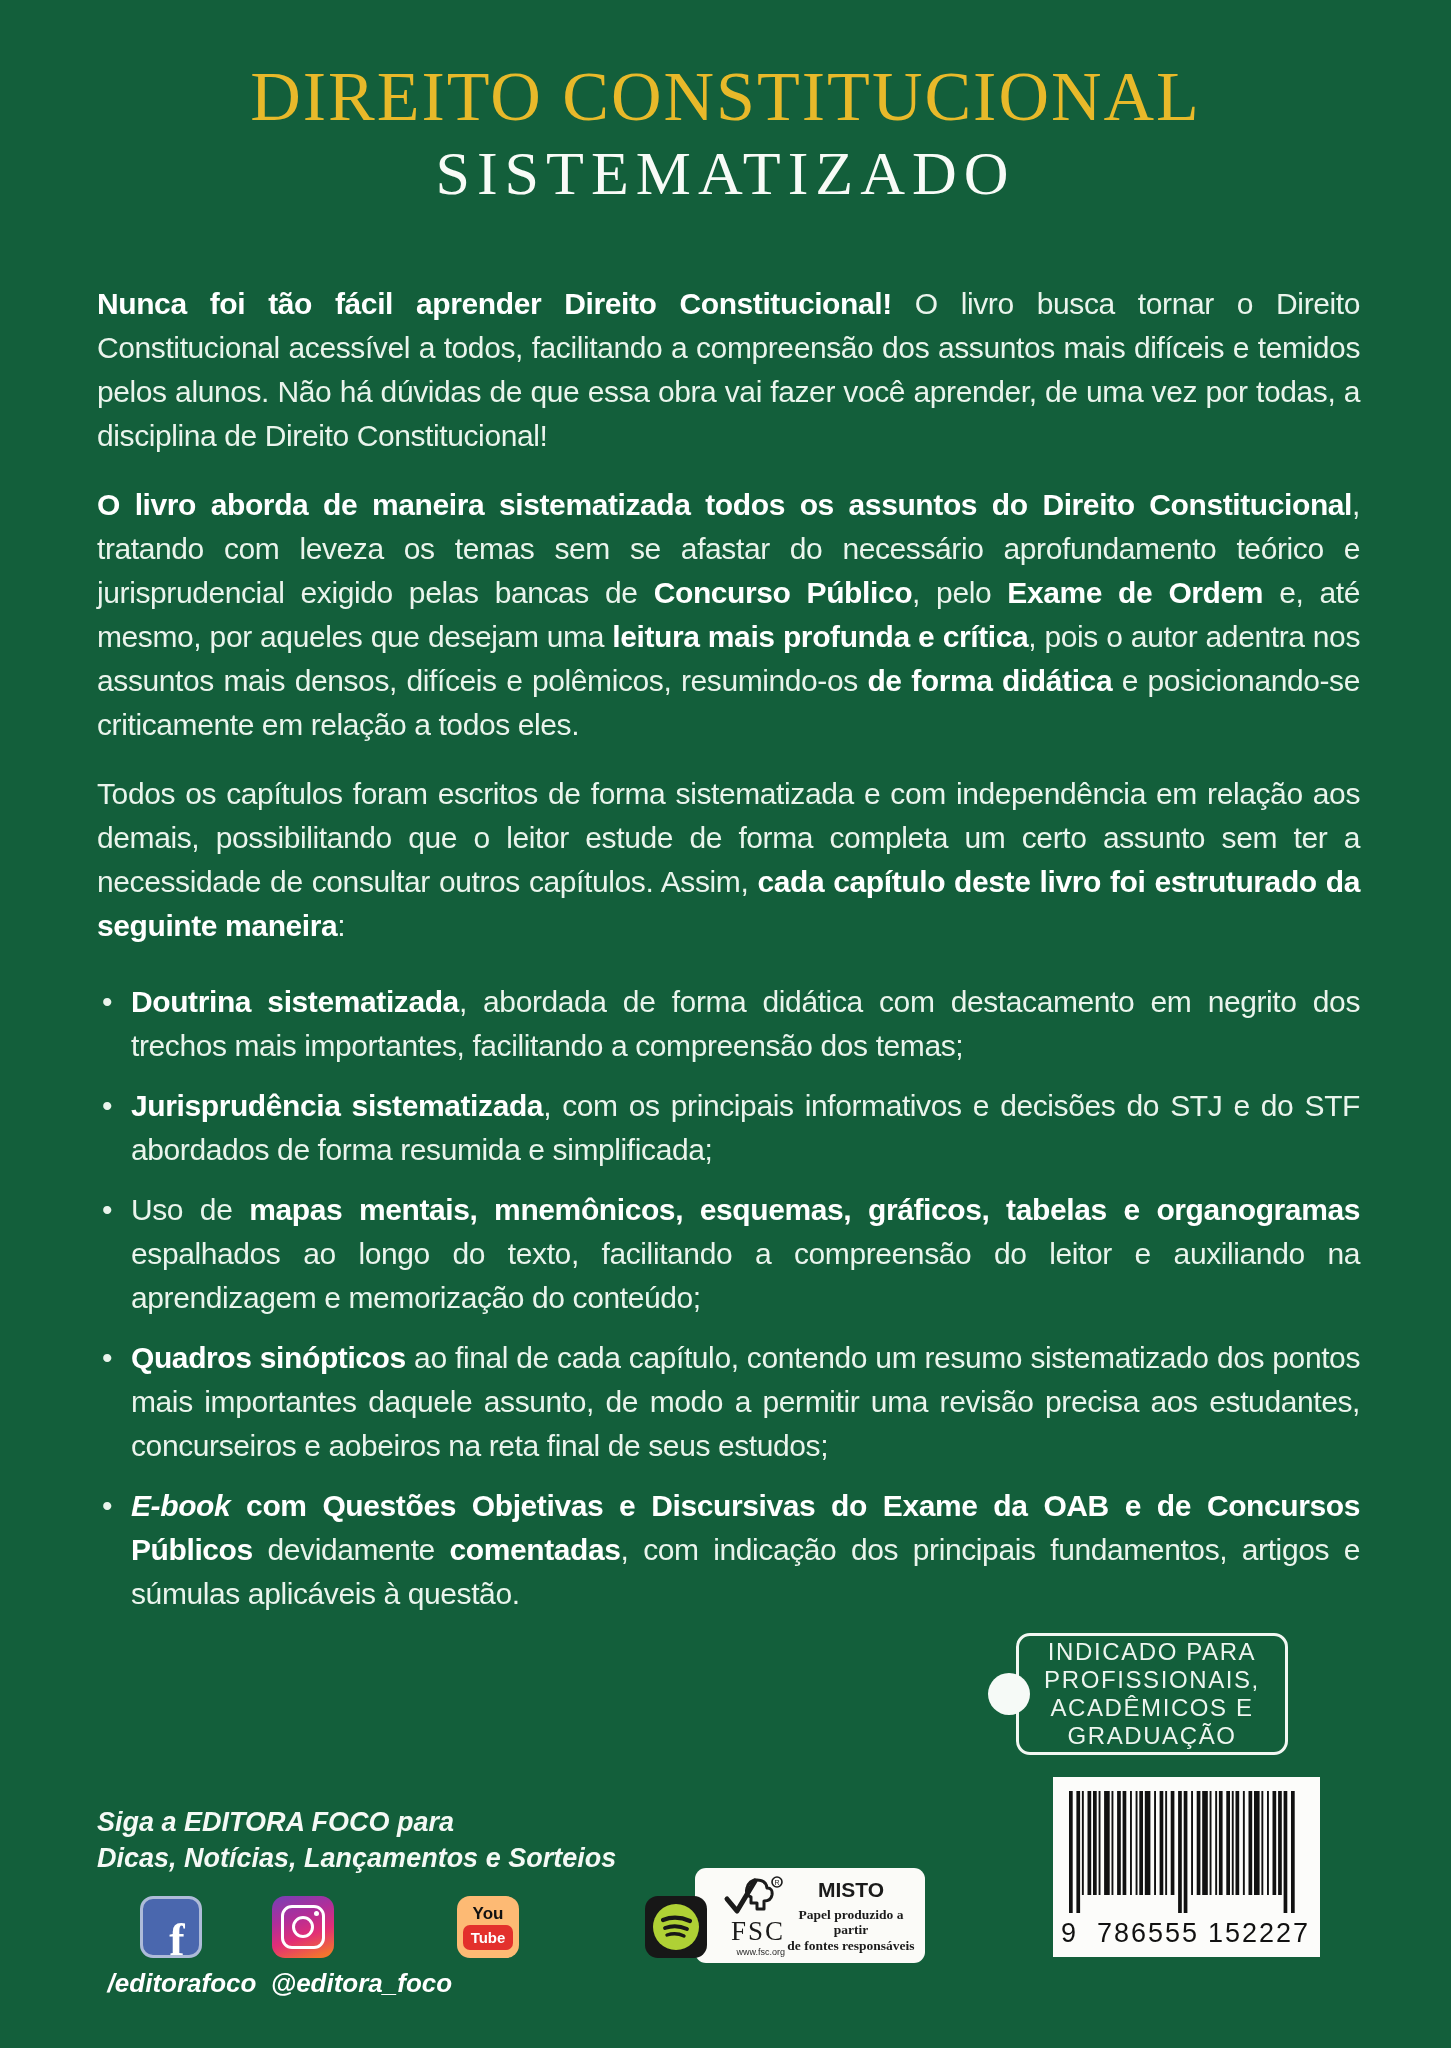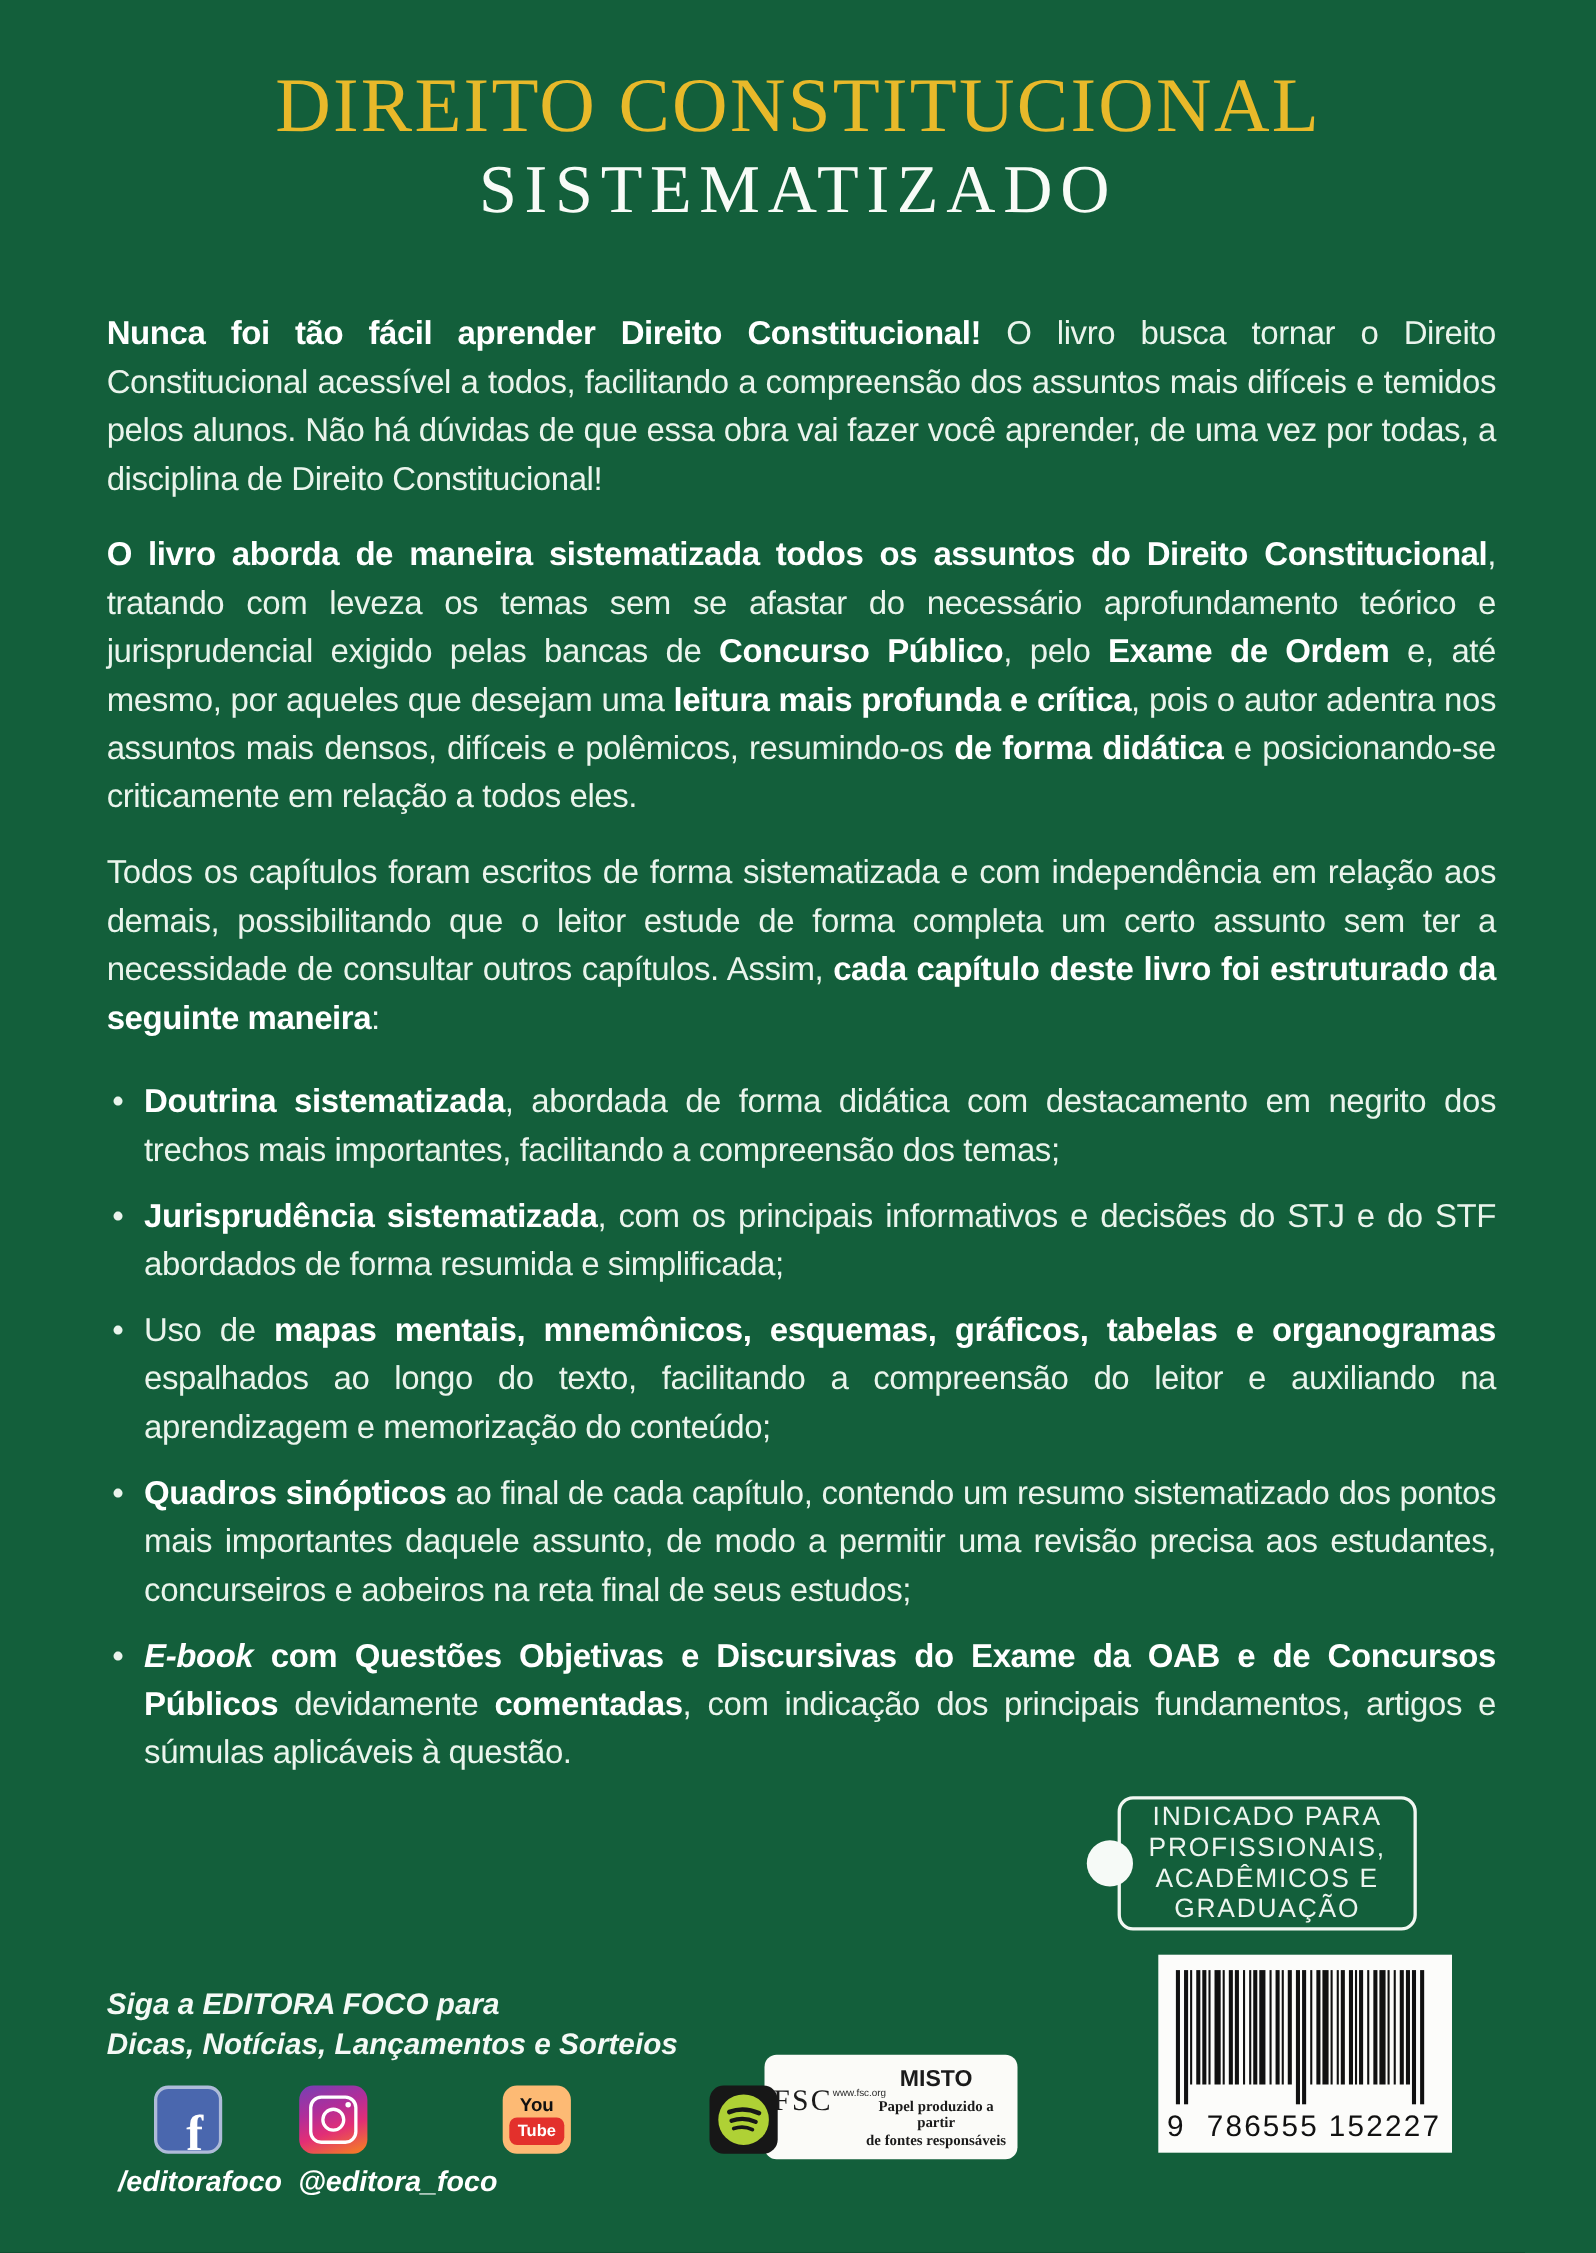--- a/index.html
+++ b/index.html
@@ -50,21 +50,21 @@
   }
   .bd-first{position:absolute;left:8px;bottom:0;}
   .bd-g1{position:absolute;left:44px;width:100px;text-align:center;bottom:0;letter-spacing:2px;}
   .bd-g2{position:absolute;left:155px;width:100px;text-align:center;bottom:0;letter-spacing:2px;}
   
   .fsc{
     position:absolute;left:695px;top:1868px;width:230px;height:95px;
     background:#FBFBF8;border-radius:11px;box-sizing:border-box;
     display:flex;align-items:center;padding:6px 8px;color:#1B1B1B;
   }
-  .fsc-left{width:82px;display:flex;flex-direction:row;align-items:flex-start;}
+  .fsc-left{width:82px;display:flex;flex-direction:column;align-items:flex-end;}
   .fsc-acronym{font-family:"Liberation Serif",serif;font-size:27px;letter-spacing:2px;line-height:1;margin-top:1px;}
   .fsc-url{font-size:9px;color:#2a2a2a;margin-top:2px;}
   .fsc-right{flex:1;text-align:center;line-height:1.15;}
   .fsc-type{font-size:21px;font-weight:700;margin-bottom:5px;}
   .fsc-desc{font-size:13.5px;font-weight:700;font-family:Liberation Serif, serif;}
   
   .social-heading{
     position:absolute;left:97px;top:1804px;color:#F4F9F5;
     font-size:27px;font-weight:700;font-style:italic;line-height:36px;
   }

